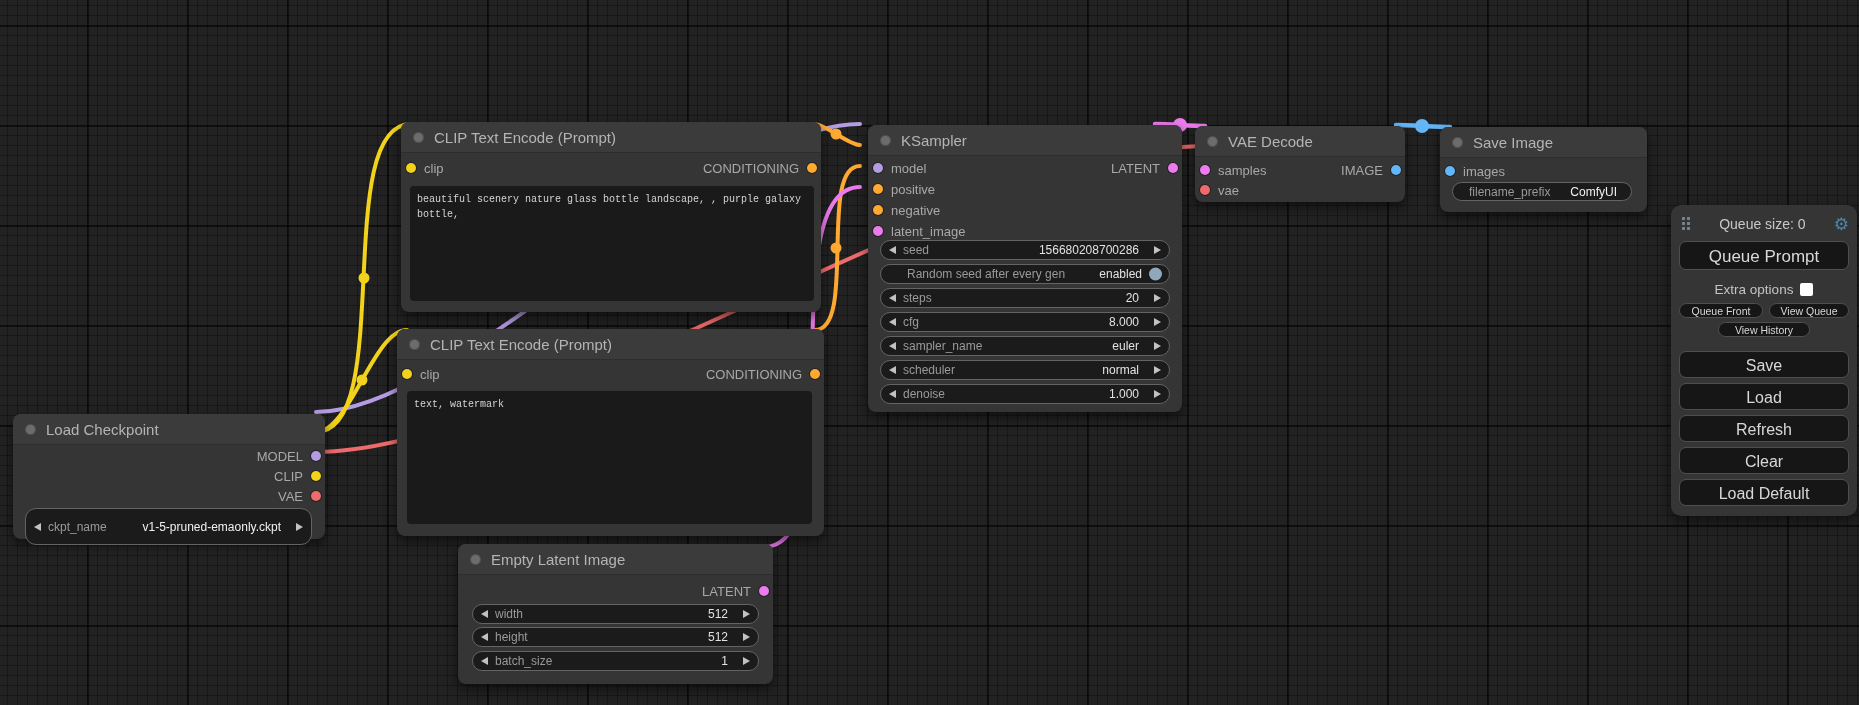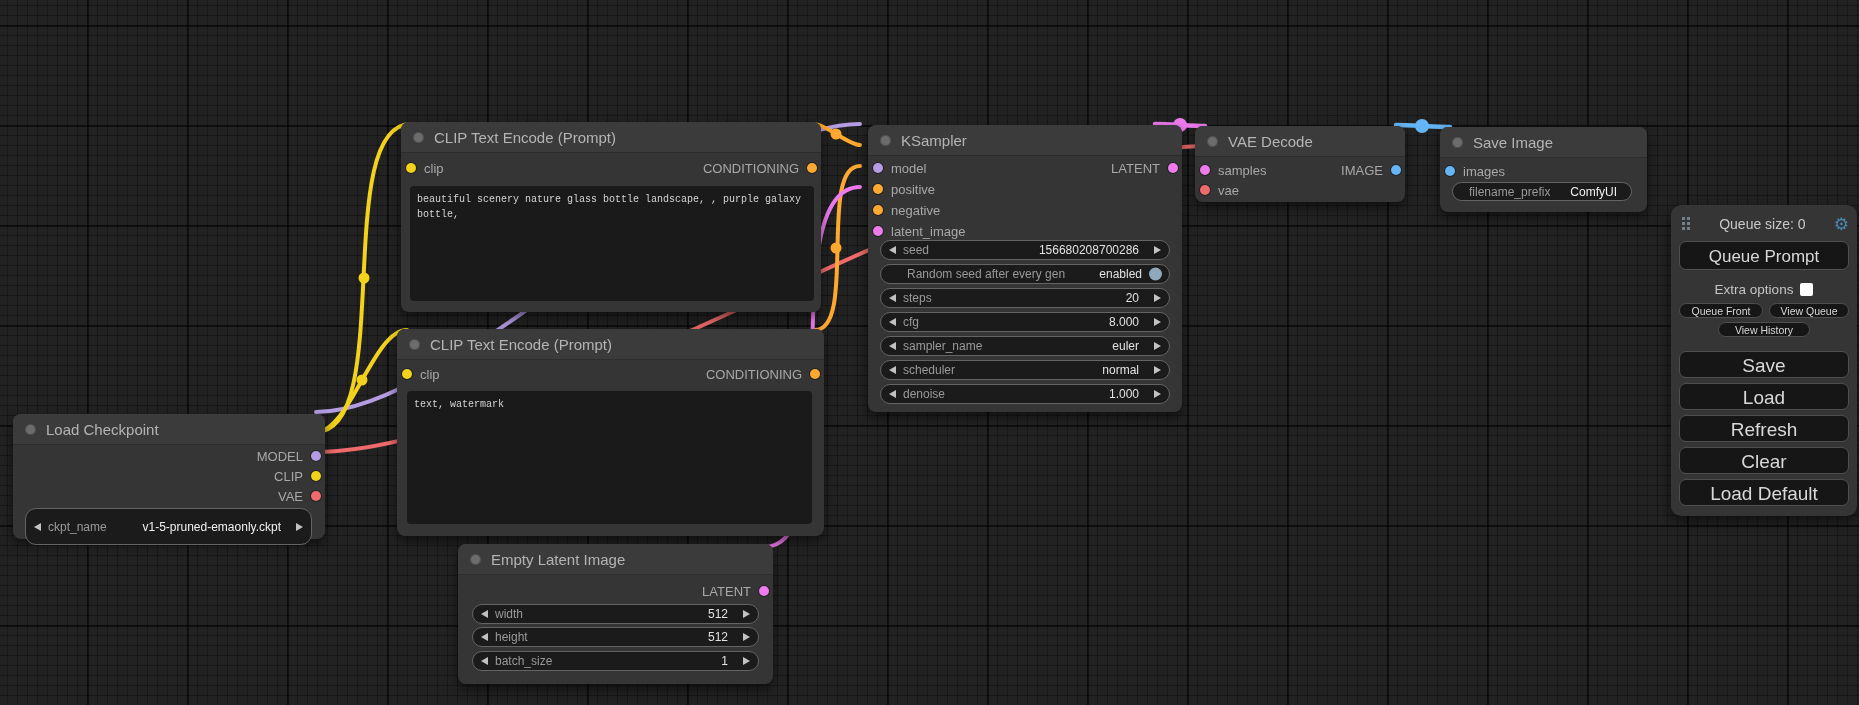--- a/index.html
+++ b/index.html
@@ -49,21 +49,21 @@
     padding:8px 8px 10px;box-sizing:border-box;}
   .mhead{display:flex;align-items:center;height:22px;}
   .dragdots{width:10px;height:16px;margin-left:2px;
     background-image:radial-gradient(#76828c 1.4px, transparent 1.6px);
     background-size:5px 5px;background-position:0 0;}
   .qsize{flex:1;text-align:center;color:#c8c8c8;font-size:14px;}
   .gear{font-family:"DejaVu Sans", sans-serif;font-size:17px;line-height:1;cursor:pointer;}
   .btn{display:block;width:100%;background:#161616;border:1px solid #4f4f4f;color:#d8d8d8;
     border-radius:7px;box-sizing:border-box;text-align:center;cursor:pointer;
     font-family:"Liberation Sans", sans-serif;}
-  .btn.big{height:27px;font-size:19px;line-height:25px;margin-top:5px;}
+  .btn.big{height:27px;font-size:16px;line-height:25px;margin-top:5px;}
   .btn.queue{height:29px;font-size:17px;line-height:27px;margin:6px 0 10px;}
   .extrarow{display:flex;align-items:center;justify-content:center;gap:7px;height:18px;
     color:#c4c4c4;font-size:13.5px;margin-bottom:5px;text-align:right;}
   .checkbox{width:13px;height:13px;background:#ffffff;border-radius:2px;}
   .smallrow{display:flex;gap:4px;margin-bottom:4px;justify-content:space-between;}
   .btn.small{height:15px;font-size:10.5px;line-height:13px;border-radius:8px;}
   .btn.qf{width:84px;} .btn.vq{width:80px;} .btn.vh{width:92px;margin:0 auto 14px;}
 </style>
 </head>
 <body>

